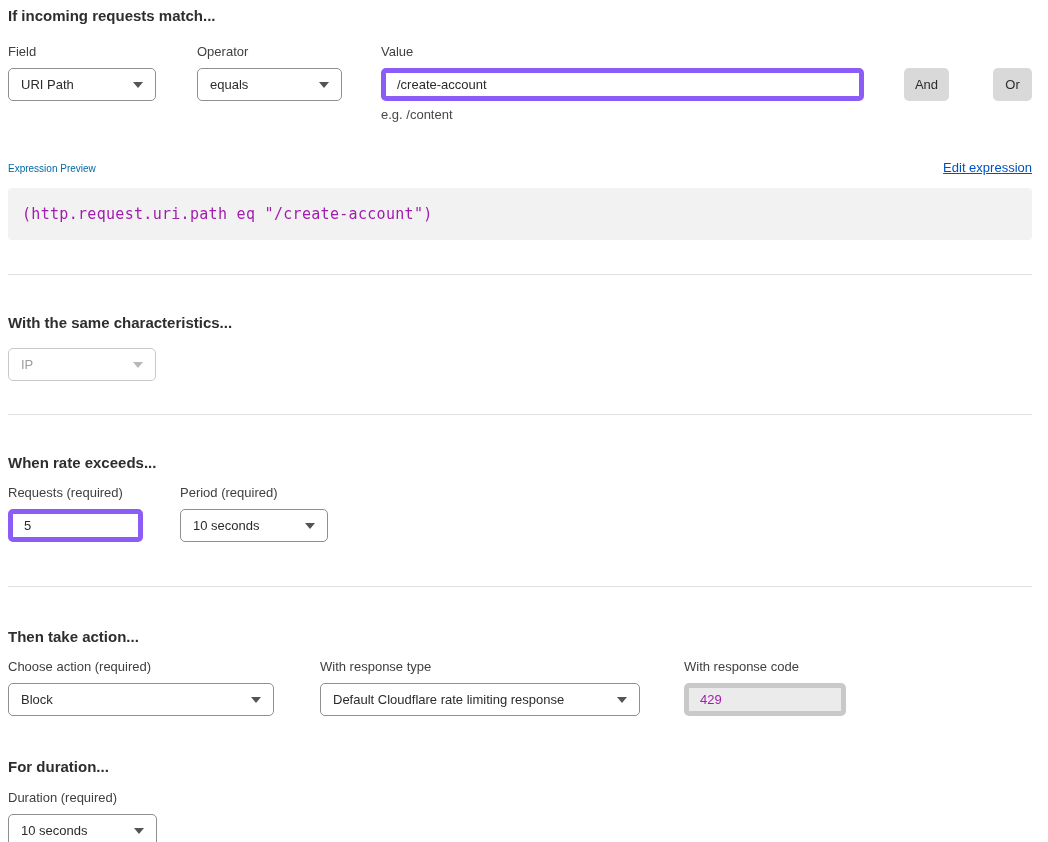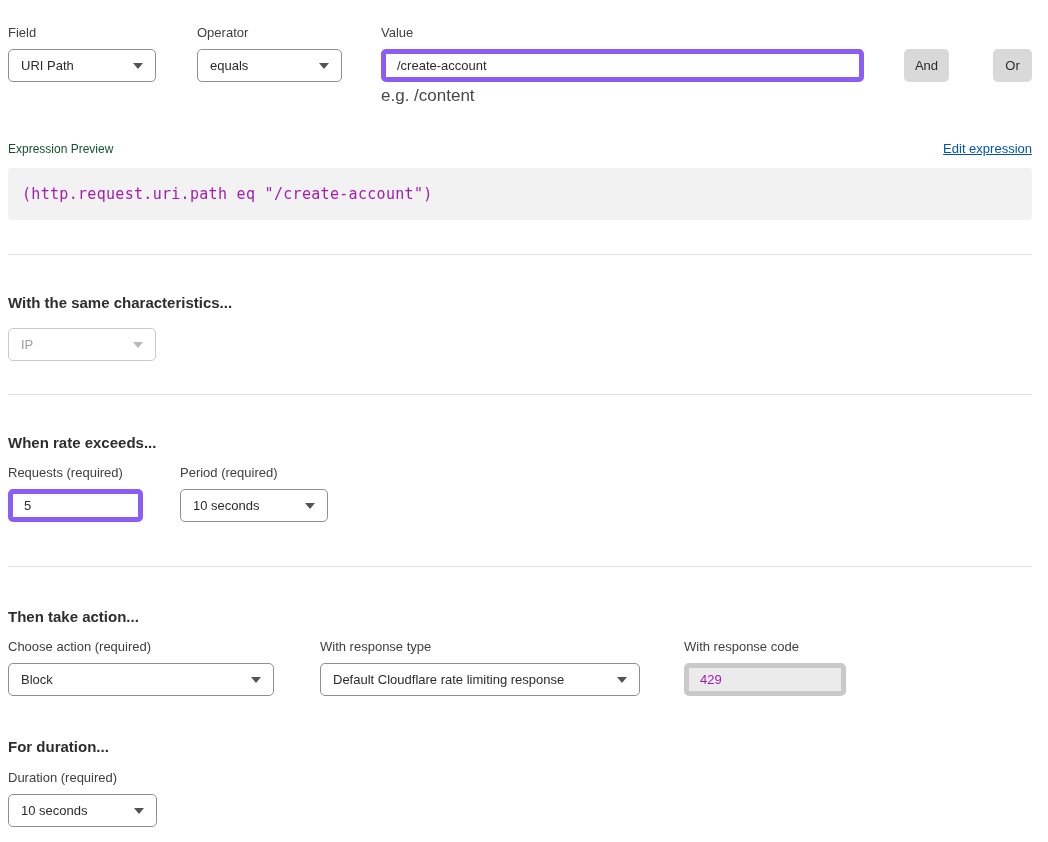--- a/index.html
+++ b/index.html
@@ -32,21 +32,21 @@
 
   .field-label {
     font-size: 13px;
     line-height: 16px;
     color: #404040;
     margin-bottom: 8px;
     white-space: nowrap;
   }
 
   .hint {
-    font-size: 17px;
+    font-size: 13px;
     line-height: 16px;
     color: #484848;
     margin-top: 6px;
   }
 
   .select {
     height: 33px;
     background: #ffffff;
     border: 1px solid #8f8f8f;
     border-radius: 5px;
@@ -110,21 +110,21 @@
   .grp-value   { flex: 1 1 auto; margin-right: 11px; }
   .btn-and     { width: 45px; margin-right: 15px; margin-top: 24px; }
   .btn-or      { width: 39px; margin-top: 24px; }
 
   .preview-row {
     margin-top: 37px;
     display: flex;
     align-items: baseline;
     justify-content: space-between;
   }
-  .preview-label { font-size: 12px; line-height: 16px; color: #14532d; }
+  .preview-label { font-size: 10px; line-height: 16px; color: #0369a1; }
   .edit-link {
     font-size: 13px;
     color: #0051c3;
     text-decoration: underline;
     cursor: pointer;
   }
   .code-box {
     margin-top: 11px;
     background: #f2f2f2;
     border-radius: 4px;
@@ -166,20 +166,21 @@
 
   
   .duration-heading { margin-top: 41px; }
   .grp-duration { width: 149px; margin-top: 14px; }
 </style>
 </head>
 <body>
 
 <div class="page">
 
+  <div class="section-heading">If incoming requests match...</div>
 
   <div class="field-row match-labels-row">
     <div class="field-group grp-field">
       <div class="field-label">Field</div>
       <div class="select">
         <span>URI Path</span>
         <span class="chev"></span>
       </div>
     </div>
 

